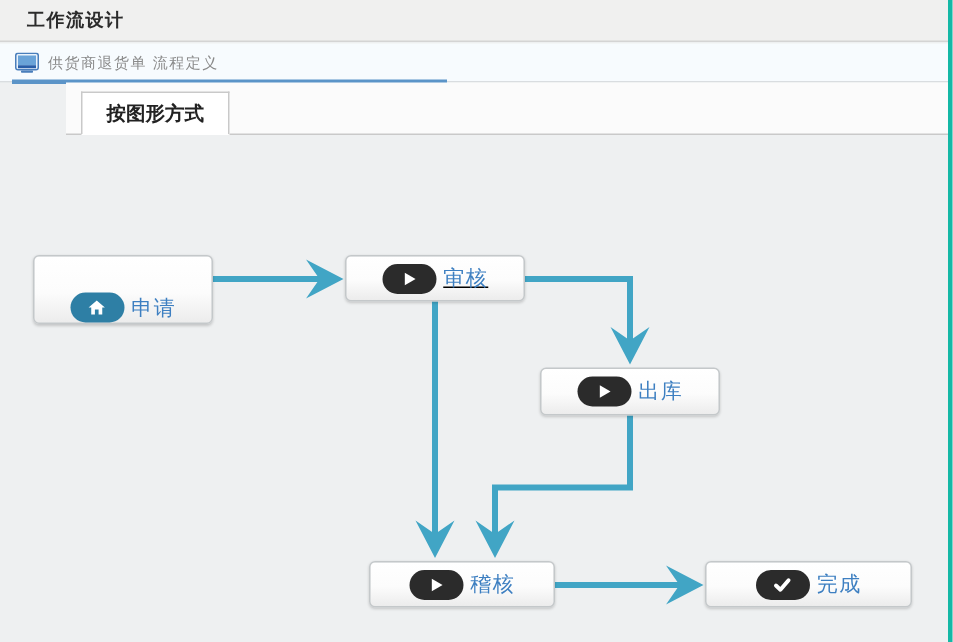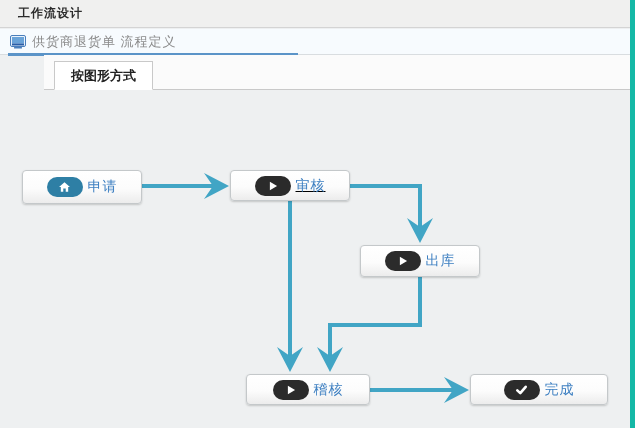--- a/index.html
+++ b/index.html
@@ -3,21 +3,21 @@
 <meta charset="utf-8">
 <style>
   * { margin: 0; padding: 0; box-sizing: border-box; }
   html, body { font-family: "Liberation Sans", "DejaVu Sans", sans-serif; }
   #app {
     position: relative;
     width: 635px;
     height: 428px;
     overflow: hidden;
     background: #eef0f1;
-    border-right: 5px solid #14b8a6;
+    border-right: 3px solid #14b8a6;
     padding-left: 40px;
   }
   
   .topbar {
     position: absolute;
     left: 0; top: 0; width: 635px; height: 28px;
     background: #f0f0ef;
     border-bottom: 1px solid #d4d4d4;
     display: flex; align-items: center;
     padding-left: 18px;
@@ -29,21 +29,21 @@
   
   .subbar {
     position: absolute;
     left: 0; top: 29px; width: 635px; height: 26px;
     background: #f7fbfe;
     border-bottom: 1px solid #d9dde0;
     display: flex; align-items: center;
     padding-left: 10px;
   }
   .subbar .doc-icon { width: 16px; height: 14px; margin-right: 6px; flex: 0 0 auto; }
-  .subbar .subtitle { font-size: 13px; color: #8a8a8a; letter-spacing: 1px; }
+  .subbar .subtitle { font-size: 10px; color: #8a8a8a; letter-spacing: 1px; }
   .subbar .blue-underline {
     position: absolute;
     left: 8px; bottom: -2px; width: 290px; height: 3px;
     background: #5b94c8;
   }
   
   .tabstrip {
     position: absolute;
     left: 0; top: 55px; width: 635px; height: 35px;
     background: #fbfbfb;
@@ -148,21 +148,21 @@
       <polygon points="420,243 407,218 420,227 433,218" fill="#41a5c5"></polygon>
       <polyline points="290,201 290,357" fill="none" stroke="#41a5c5" stroke-width="4"></polyline>
       <polygon points="290,372 277,347 290,356 303,347" fill="#41a5c5"></polygon>
       <polyline points="420,277 420,325 330,325 330,357" fill="none" stroke="#41a5c5" stroke-width="4"></polyline>
       <polygon points="330,372 317,347 330,356 343,347" fill="#41a5c5"></polygon>
       <polyline points="370,390 454,390" fill="none" stroke="#41a5c5" stroke-width="4"></polyline>
       <polygon points="469,390 444,377 453,390 444,403" fill="#41a5c5"></polygon>
     </svg>
 
   <div id="node-layer">
-      <div class="flow-node" style="left: 22px; top: 170px; width: 120px; height: 34px;">
+      <div class="flow-node" style="left: 22px; top: 170px; width: 120px; height: 46px; align-items: flex-end;">
         <span class="pill" style="background: rgb(46, 127, 165);">
           <svg width="15" height="14" viewBox="0 0 16 16">
             <path d="M8 2.6 L14.2 8 H12.2 V13.4 H9.4 V9.6 H6.6 V13.4 H3.8 V8 H1.8 Z" fill="#ffffff"></path>
           </svg>
         </span>
         <span class="node-label" style="color: rgb(61, 127, 193);">申请</span>
       </div>
       <div class="flow-node" style="left: 230px; top: 170px; width: 120px; height: 31px; text-decoration: underline;">
         <span class="pill" style="background: rgb(43, 43, 43);">
           <svg width="15" height="14" viewBox="0 0 16 16">

